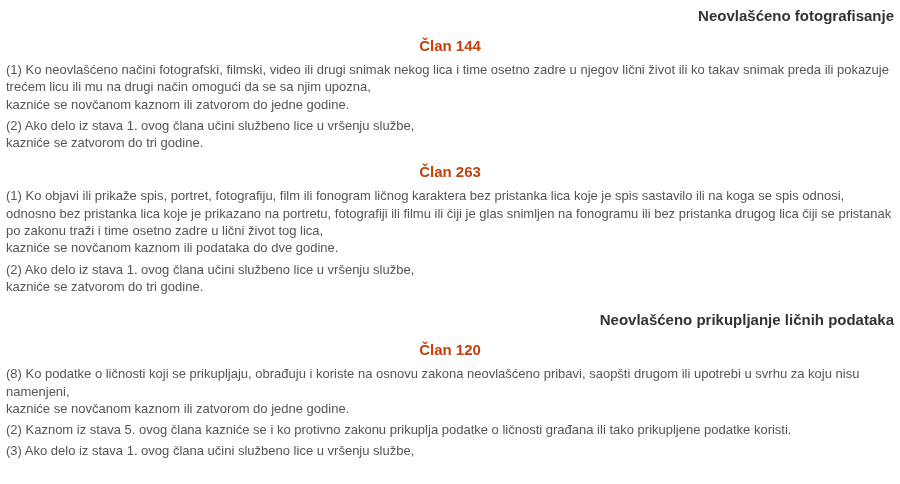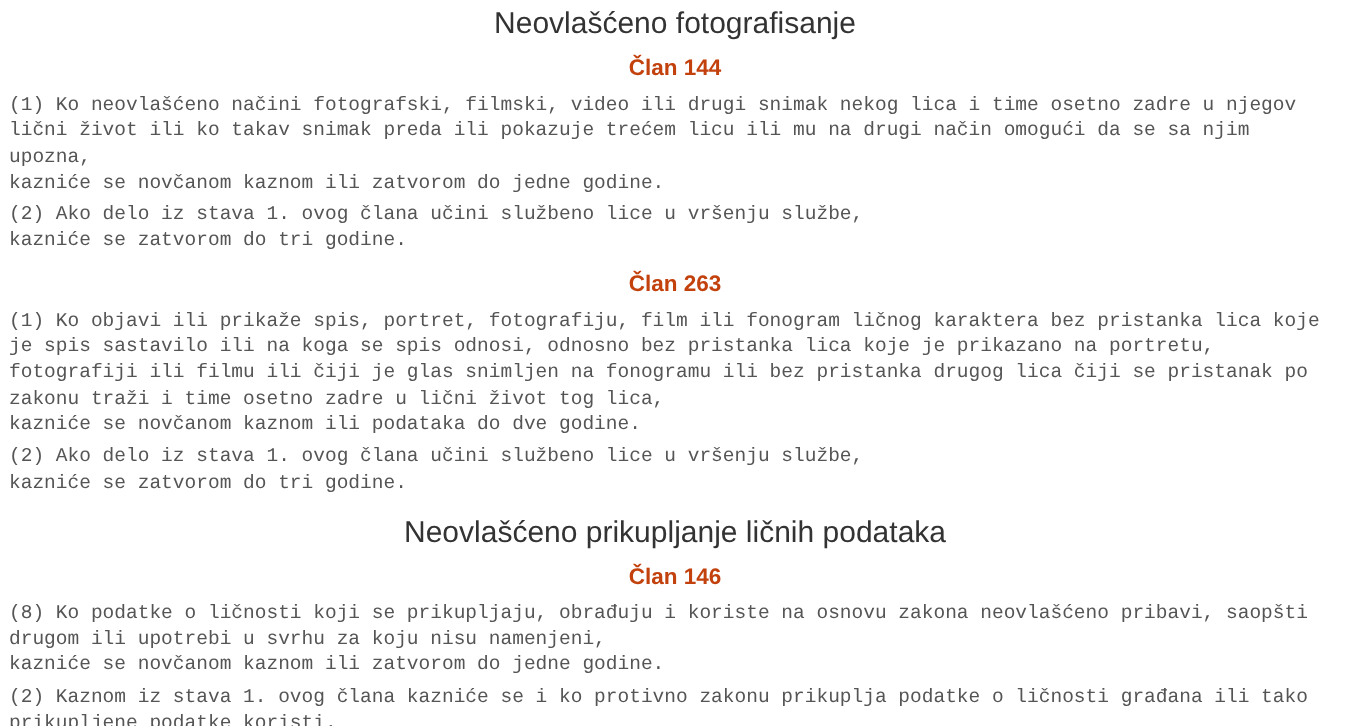--- a/index.html
+++ b/index.html
@@ -10,24 +10,24 @@
   body {
     width: 900px;
     height: 484px;
     overflow: hidden;
     font-family: "Liberation Sans", sans-serif;
   }
   .doc {
     padding: 7px 6px 6px 6px;
   }
   .article-title {
-    font-size: 20px;
+    font-size: 15px;
     line-height: 18px;
-    font-weight: normal;
-    text-align: center;
+    font-weight: bold;
+    text-align: right;
     color: #333333;
     margin: 16px 0 0 0;
   }
   .article-title.first {
     margin-top: 0;
   }
   .article-number {
     font-size: 15px;
     line-height: 18px;
     font-weight: bold;
@@ -36,21 +36,20 @@
     margin: 12px 0 6px 0;
   }
   .para {
     font-size: 13px;
     line-height: 17.3px;
     color: #555555;
     margin: 0 0 4px 0;
   }
   .ln {
     display: block;
-    font-family: Liberation Mono, monospace;
   }
 </style>
 </head>
 <body>
 
 <div class="doc">
 
   <section>
     <h3 class="article-title first">Neovlašćeno fotografisanje</h3>
     <h4 class="article-number">Član 144</h4>
@@ -71,27 +70,27 @@
       <span class="ln">kazniće se novčanom kaznom ili podataka do dve godine.</span>
     </p>
     <p class="para">
       <span class="ln">(2) Ako delo iz stava 1. ovog člana učini službeno lice u vršenju službe,</span>
       <span class="ln">kazniće se zatvorom do tri godine.</span>
     </p>
   </section>
 
   <section>
     <h3 class="article-title">Neovlašćeno prikupljanje ličnih podataka</h3>
-    <h4 class="article-number">Član 146</h4>
+    <h4 class="article-number">Član 120</h4>
     <p class="para">
       <span class="ln">(8) Ko podatke o ličnosti koji se prikupljaju, obrađuju i koriste na osnovu zakona neovlašćeno pribavi, saopšti drugom ili upotrebi u svrhu za koju nisu namenjeni,</span>
       <span class="ln">kazniće se novčanom kaznom ili zatvorom do jedne godine.</span>
     </p>
     <p class="para">
-      <span class="ln">(2) Kaznom iz stava 1. ovog člana kazniće se i ko protivno zakonu prikuplja podatke o ličnosti građana ili tako prikupljene podatke koristi.</span>
+      <span class="ln">(2) Kaznom iz stava 5. ovog člana kazniće se i ko protivno zakonu prikuplja podatke o ličnosti građana ili tako prikupljene podatke koristi.</span>
     </p>
     <p class="para">
       <span class="ln">(3) Ako delo iz stava 1. ovog člana učini službeno lice u vršenju službe,</span>
 
     </p>
   </section>
 
 </div>
 
 </body></html>

